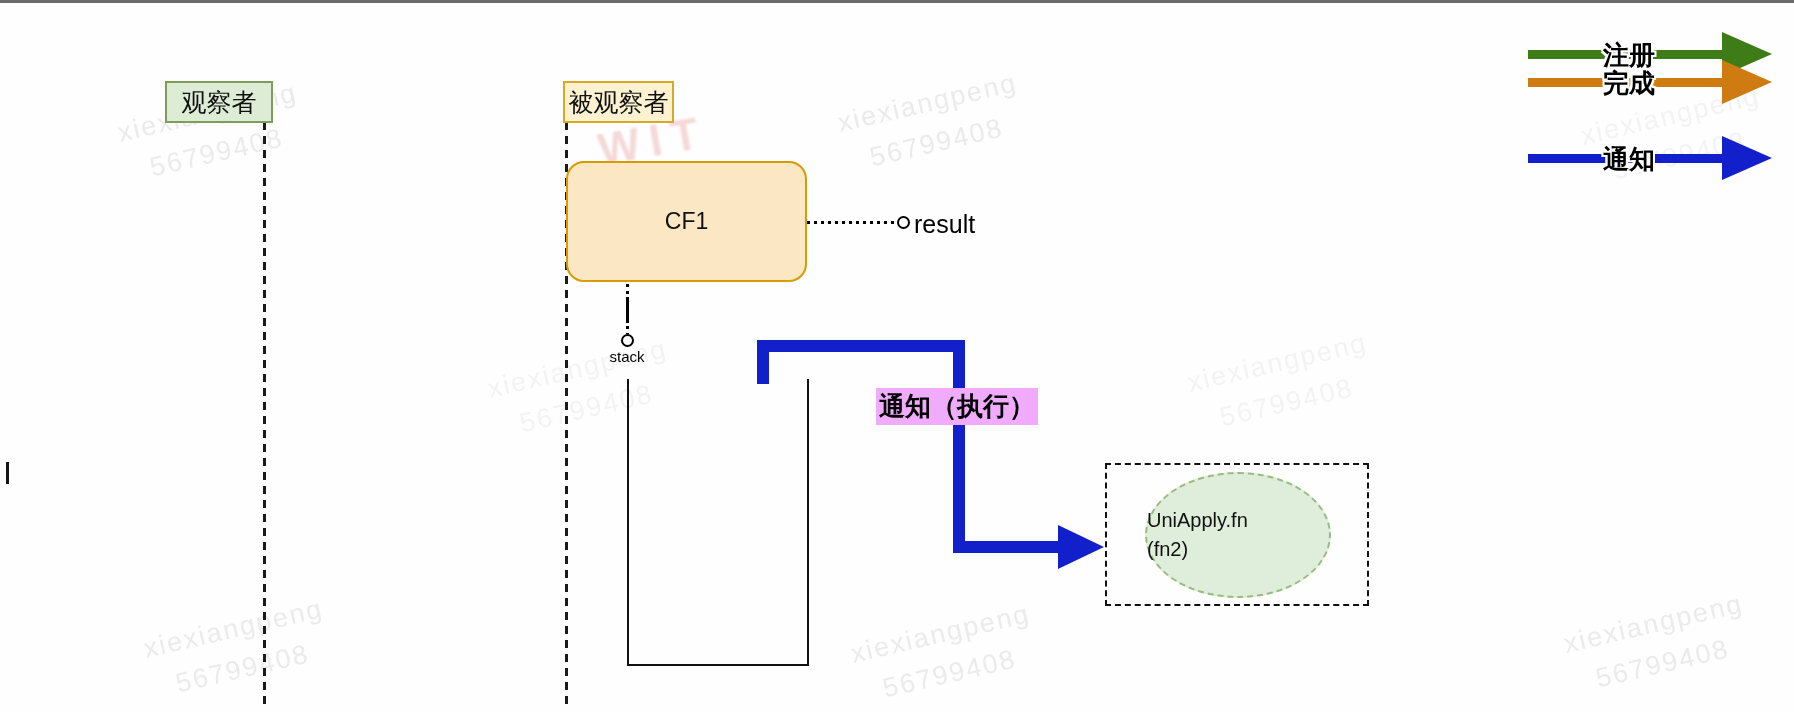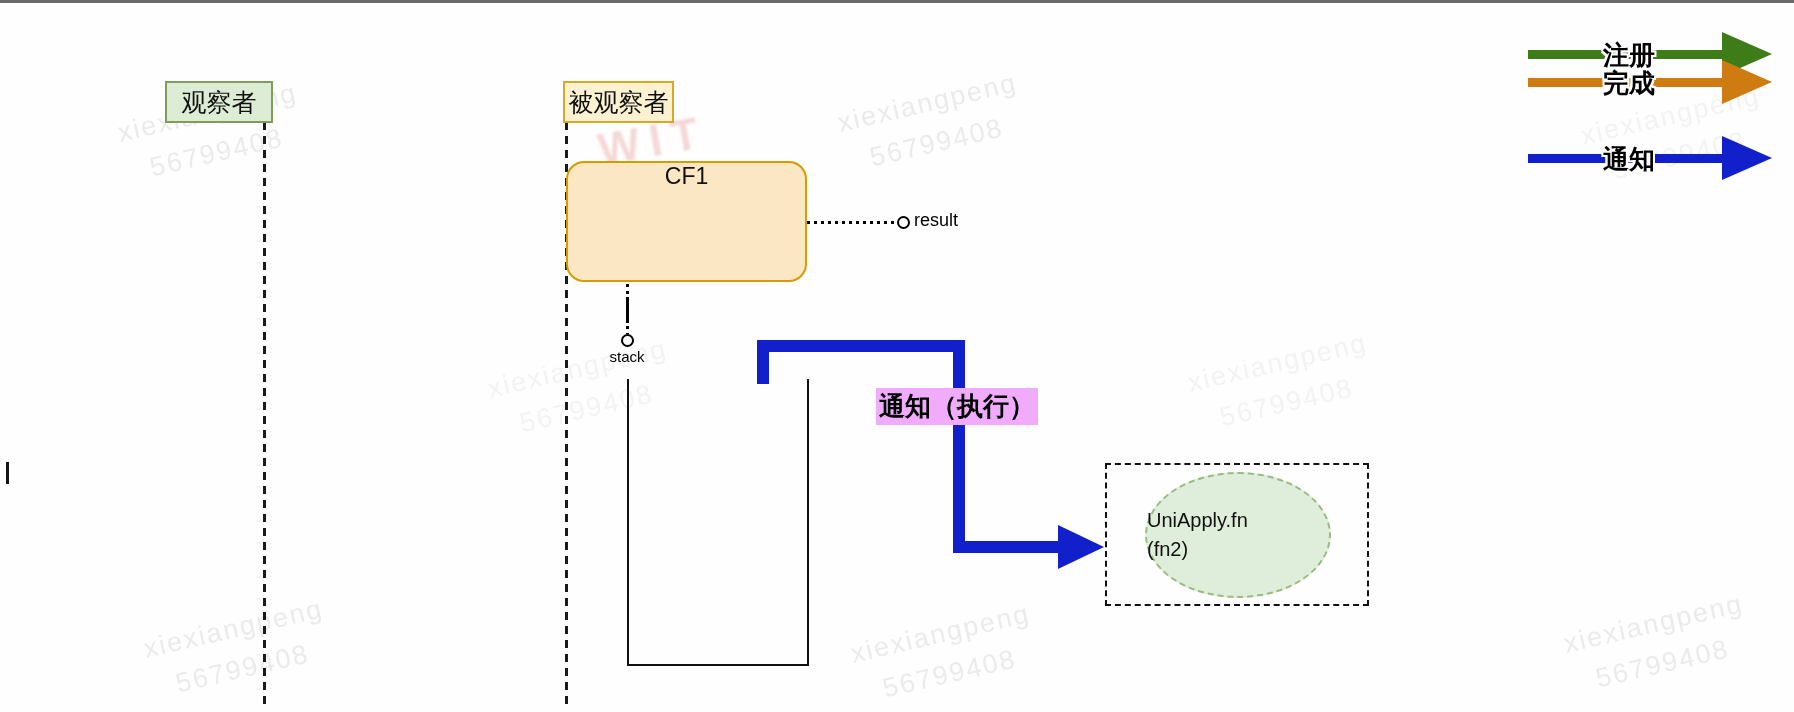--- a/index.html
+++ b/index.html
@@ -26,30 +26,30 @@
   .actor-observable{left:563px;top:81px;width:107px;background:#FCF2D1;border:2px solid #D8A826;text-align:right;}
 
   
   .lifeline{position:absolute;top:122px;width:2.5px;height:583px;
       background:repeating-linear-gradient(to bottom,#1a1a1a 0 8px,transparent 8px 14px);}
   .lifeline-observer{left:263px;}
   .lifeline-observable{left:565px;}
 
   
   .cf1{position:absolute;left:566px;top:161px;width:237px;height:117px;background:#FBE7C3;
-      border:2.5px solid #D79B00;border-radius:18px;display:flex;align-items:flex-start;
+      border:2.5px solid #D79B00;border-radius:18px;display:flex;align-items:center;
       justify-content:center;font-size:23px;color:#111;}
 
   
   .result-line{position:absolute;left:807px;top:221px;width:88px;height:3px;
       background:repeating-linear-gradient(to right,#000 0 3px,transparent 3px 7px);}
   .port-circle{position:absolute;width:9px;height:9px;border:2.5px solid #000;
       border-radius:50%;background:#fff;}
   .result-circle{left:897px;top:216px;}
-  .result-label{position:absolute;left:914px;top:210px;font-size:18px;color:#000;}
+  .result-label{position:absolute;left:914px;top:210px;font-size:25px;color:#000;}
 
   
   .stack-line-dotted{position:absolute;left:626px;top:284px;width:3px;height:50px;
       background:repeating-linear-gradient(to bottom,#000 0 3px,transparent 3px 7px);}
   .stack-line-solid{position:absolute;left:625.5px;top:297px;width:3.5px;height:26px;background:#000;}
   .stack-circle{left:621px;top:334px;}
   .stack-label{position:absolute;left:592px;top:348px;width:70px;text-align:center;
       font-size:15px;color:#000;}
 
   

